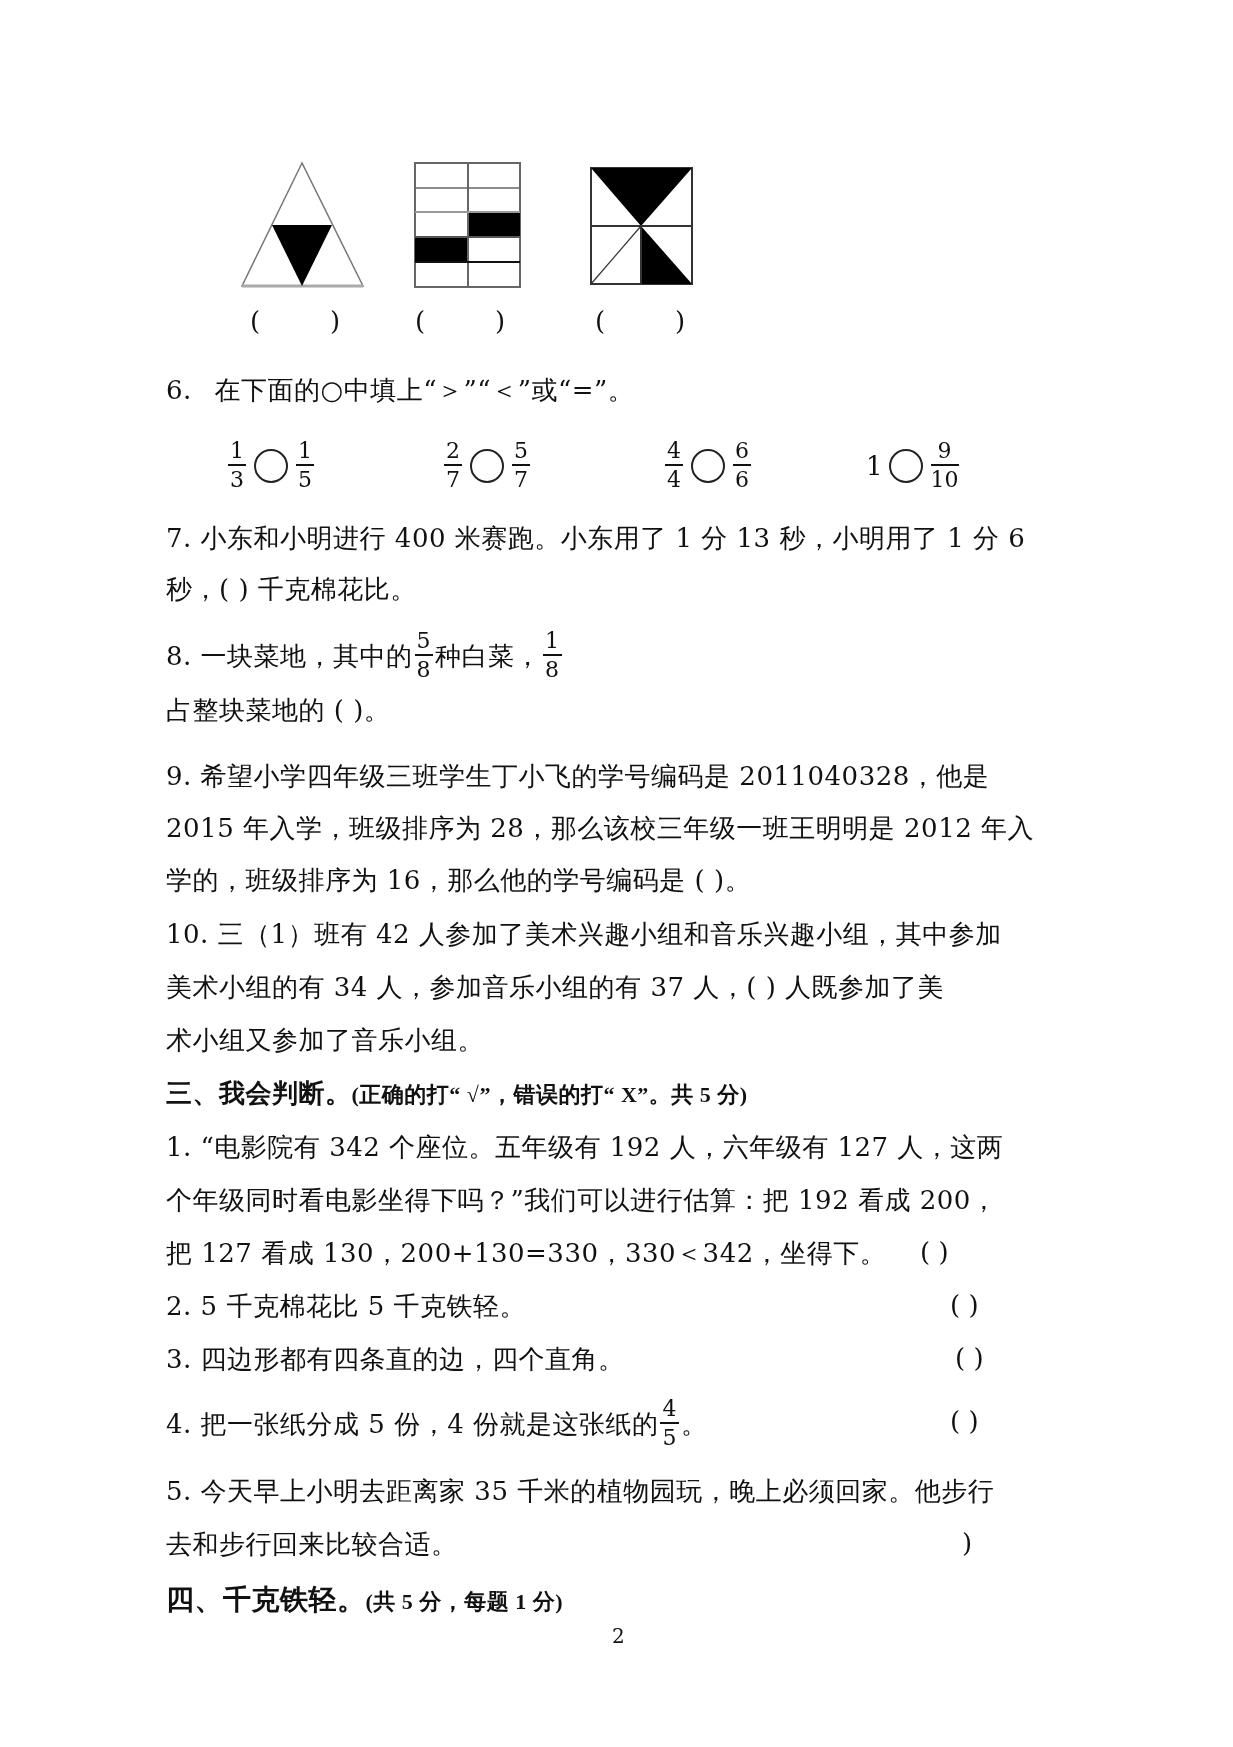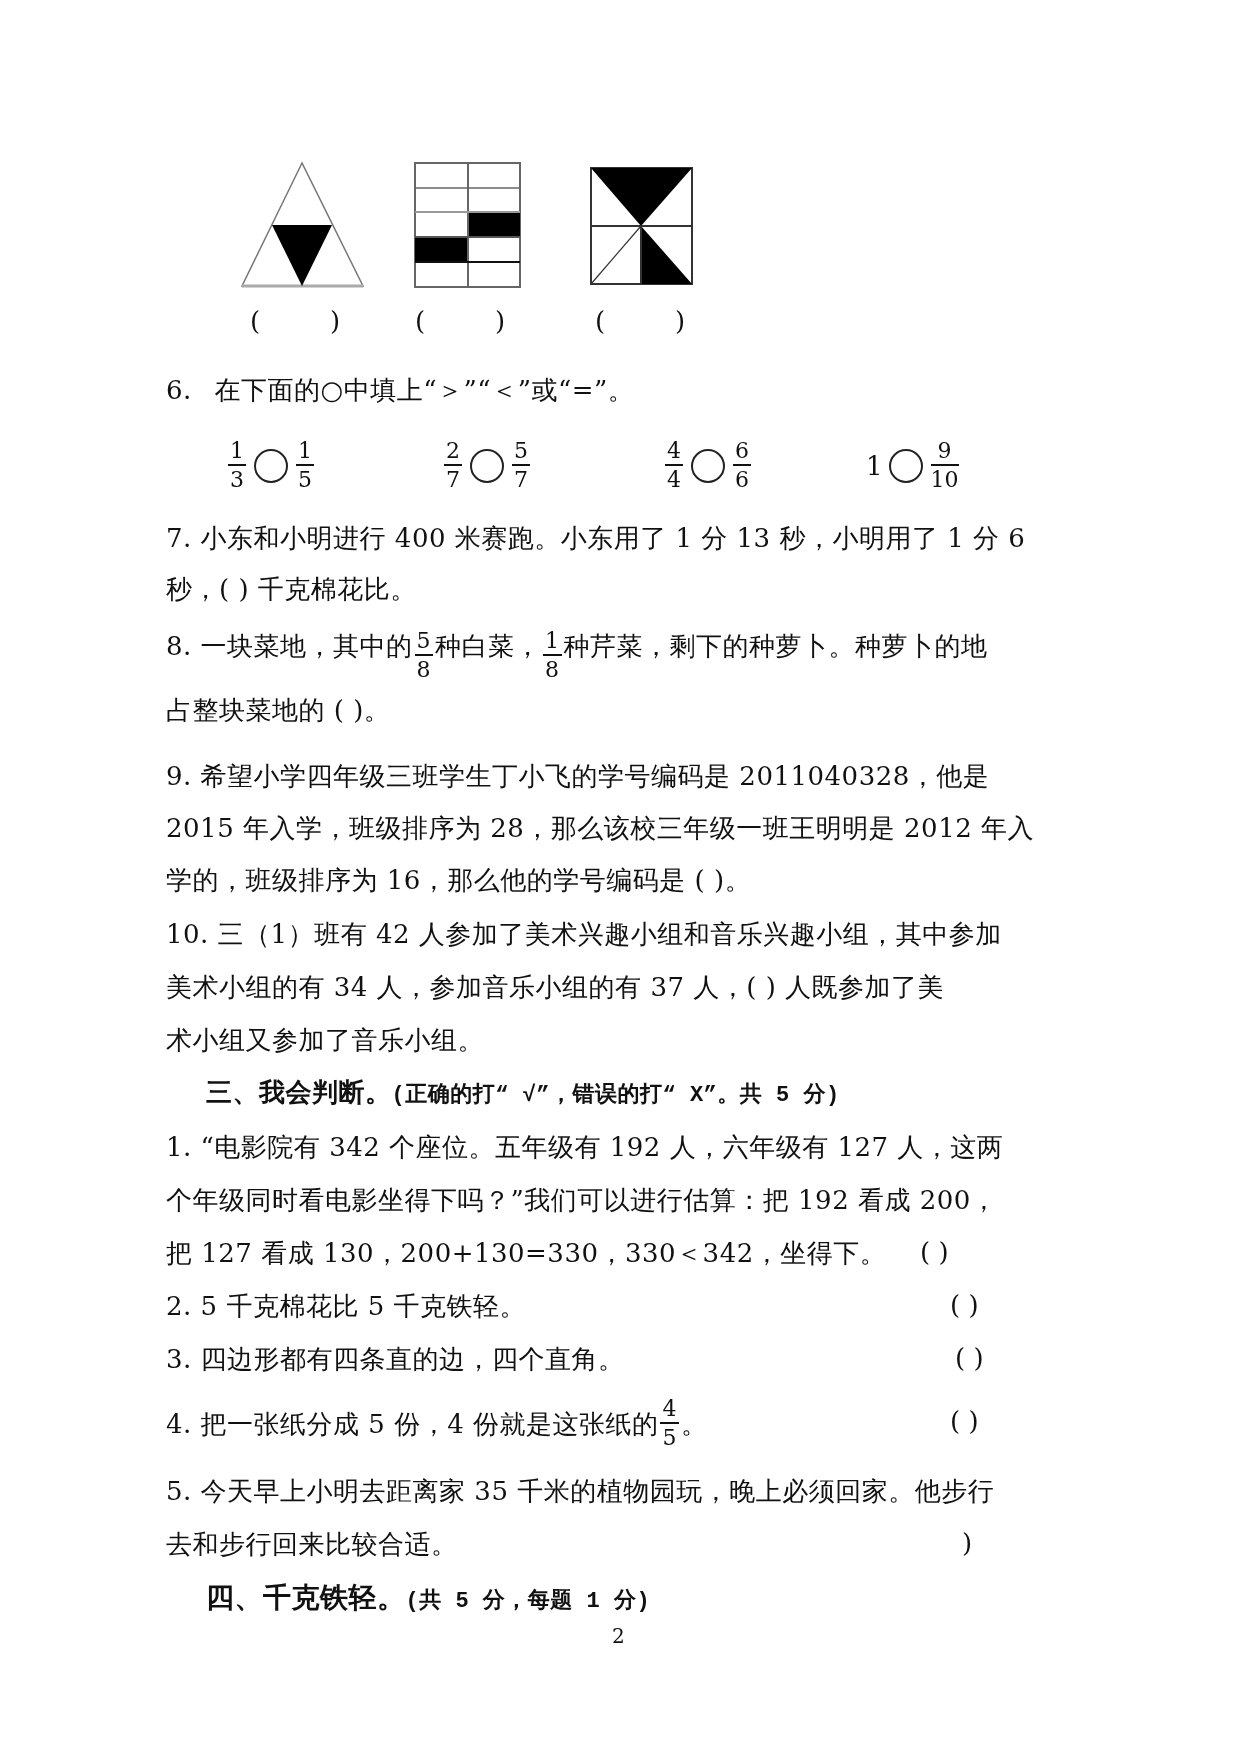--- a/index.html
+++ b/index.html
@@ -1,20 +1,20 @@
 <!DOCTYPE html>
 <html><head>
 <meta charset="utf-8">
 <style>
   html, body { margin:0; padding:0; background:#ffffff; }
   body { width:1233px; height:1747px; position:relative; overflow:hidden;
          font-family:"DejaVu Serif","Liberation Serif",serif; color:#111; }
   .abs { position:absolute; }
   .line { position:absolute; left:166px; font-size:26px; white-space:nowrap; letter-spacing:0.5px; line-height:32px; }
-  .heading { font-family:Liberation Mono, monospace; font-weight:bold; font-size:26px;margin-left:40px; }
+  .heading { font-family:Liberation Serif, serif; font-weight:bold; font-size:26px; }
   .heading .sub { font-size:22px; }
   .frac { display:inline-block; vertical-align:middle; text-align:center; line-height:1; font-size:22px; margin:0 2px; }
   .frac .num { display:block; padding:0 2px 2px; border-bottom:2px solid #111; }
   .frac .den { display:block; padding-top:3px; }
   .cmp { position:absolute; top:440px; font-size:24px; display:flex; align-items:center; }
   .circle { display:inline-block; width:30px; height:30px; border:2px solid #222; border-radius:50%; margin:0 6px; }
   .bracket { position:absolute; top:306px; font-size:26px; color:#111; }
   .judge { position:absolute; font-size:26px; }
   .pageno { position:absolute; top:1624px; left:612px; font-size:20px; }
 </style>
@@ -100,32 +100,31 @@
   <span class="circle"></span>
   <span class="frac">
       <span class="num">9</span>
       <span class="den">10</span>
     </span>
 </div>
 
 <div class="line" style="top:522px">7.  小东和小明进行 400 米赛跑。小东用了 1 分 13 秒，小明用了 1 分 6</div>
 <div class="line" style="top:573px">秒，(          ) 千克棉花比。</div>
 
-<div class="line" style="top:630px; display:flex; align-items:flex-start;">
+<div class="line" style="top:630px; display:flex; align-items:center;">
   <span>8.  一块菜地，其中的</span>
   <span class="frac">
       <span class="num">5</span>
       <span class="den">8</span>
     </span>
   <span>种白菜，</span>
   <span class="frac">
       <span class="num">1</span>
       <span class="den">8</span>
     </span>
-  <span>种芹菜，剩下的种萝卜。种萝卜的地</span>
 </div>
 <div class="line" style="top:694px">占整块菜地的 (          )。</div>
 
 <div class="line" style="top:760px">9.  希望小学四年级三班学生丁小飞的学号编码是 2011040328，他是</div>
 <div class="line" style="top:812px">2015 年入学，班级排序为 28，那么该校三年级一班王明明是 2012 年入</div>
 <div class="line" style="top:864px">学的，班级排序为 16，那么他的学号编码是 (                  )。</div>
 
 <div class="line" style="top:918px">10.  三（1）班有 42 人参加了美术兴趣小组和音乐兴趣小组，其中参加</div>
 <div class="line" style="top:971px">美术小组的有 34 人，参加音乐小组的有 37 人，(         ) 人既参加了美</div>
 <div class="line" style="top:1024px">术小组又参加了音乐小组。</div>

